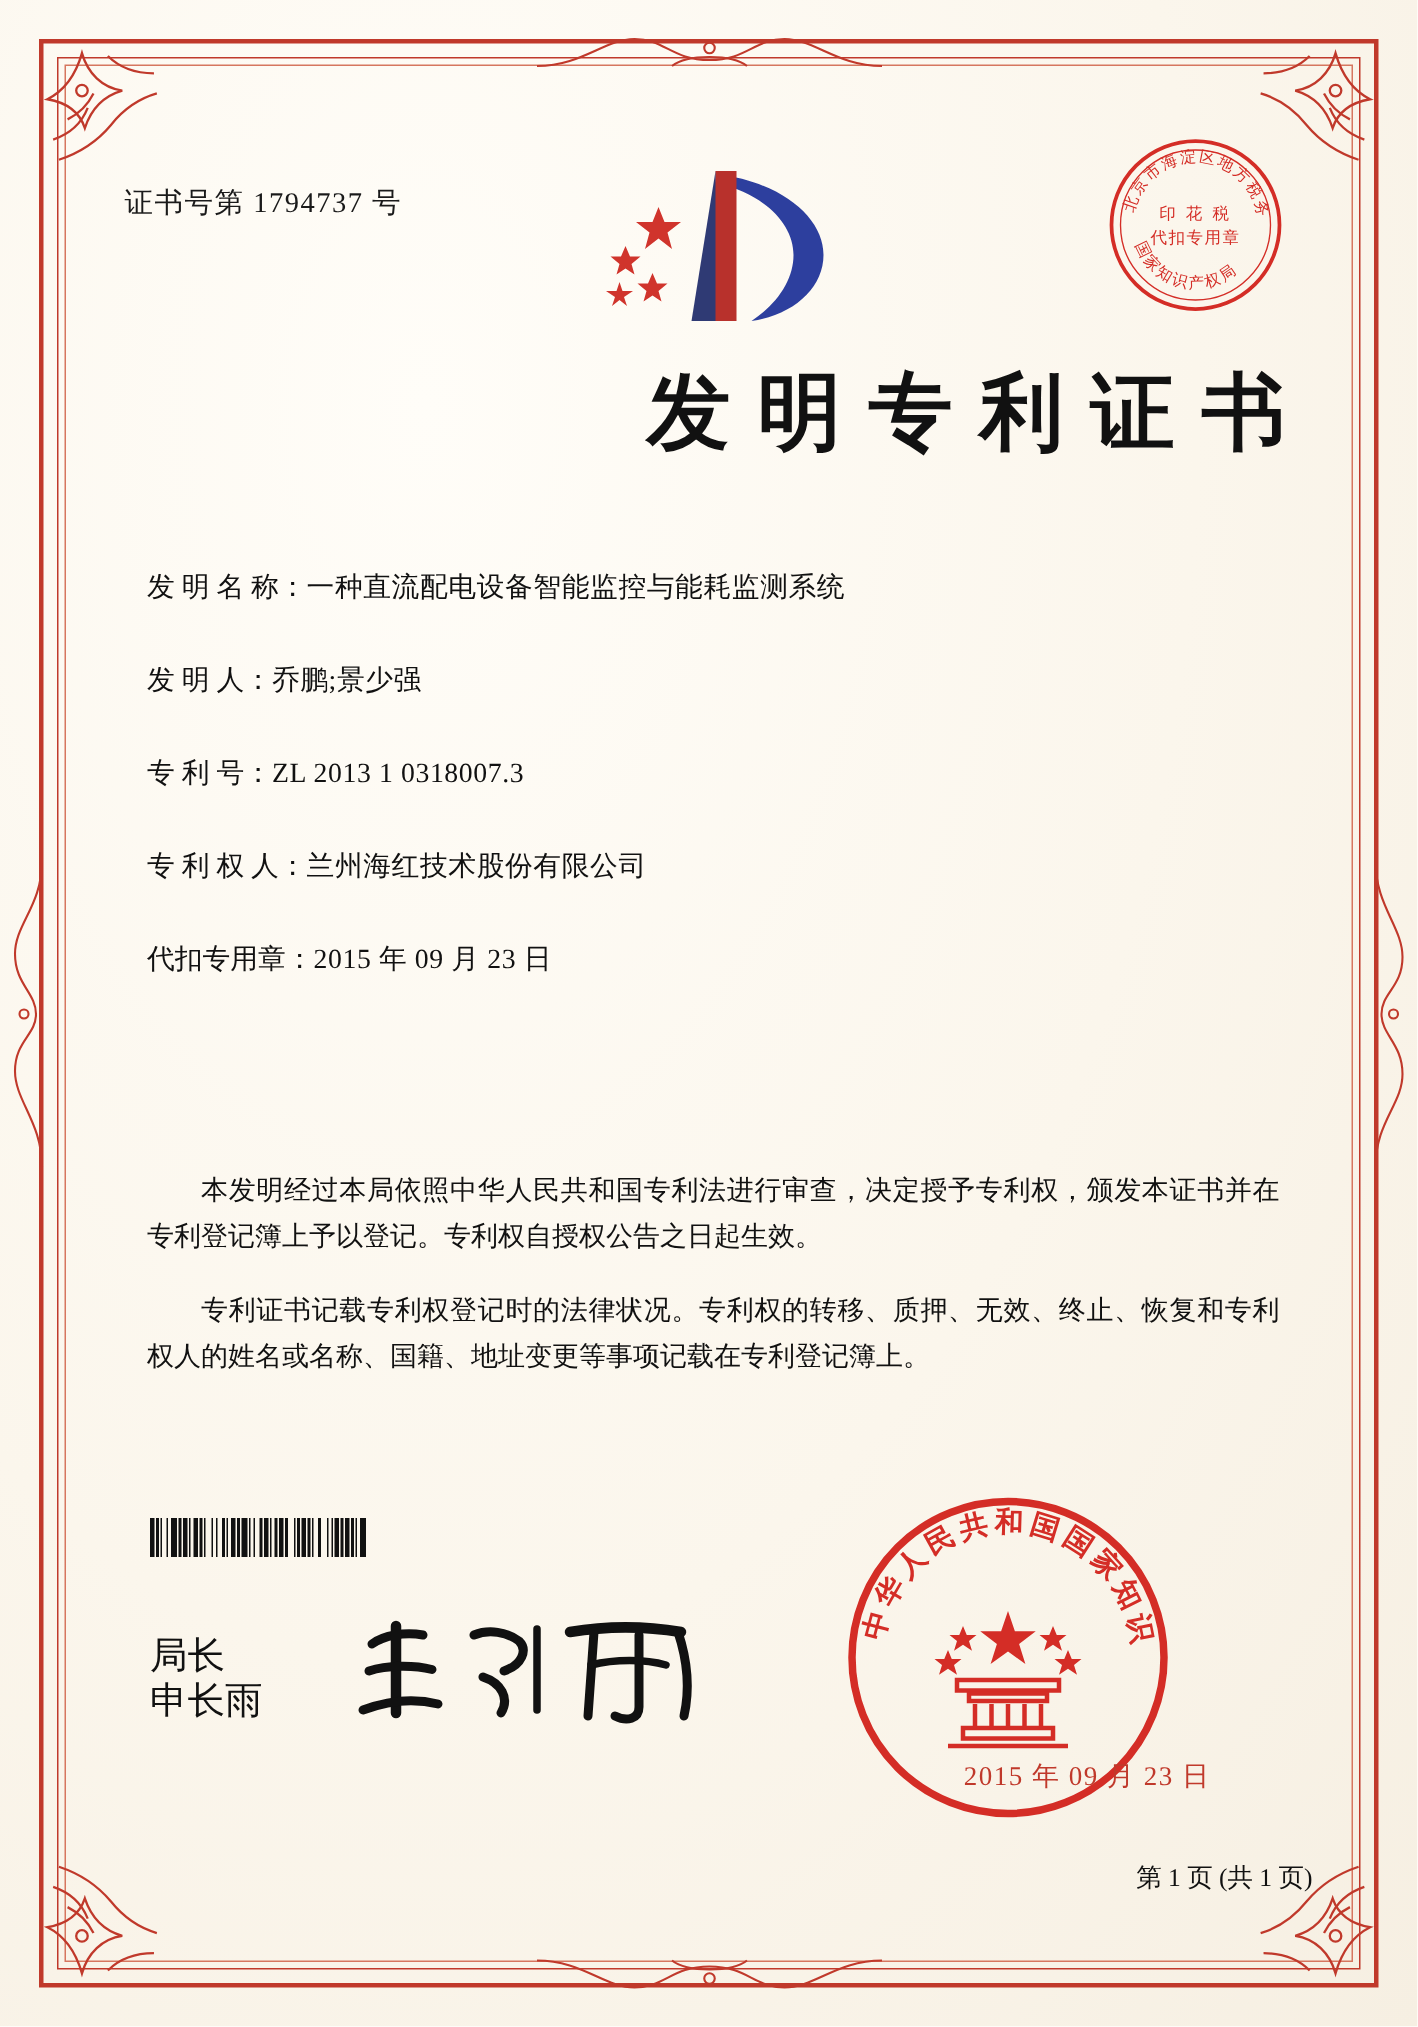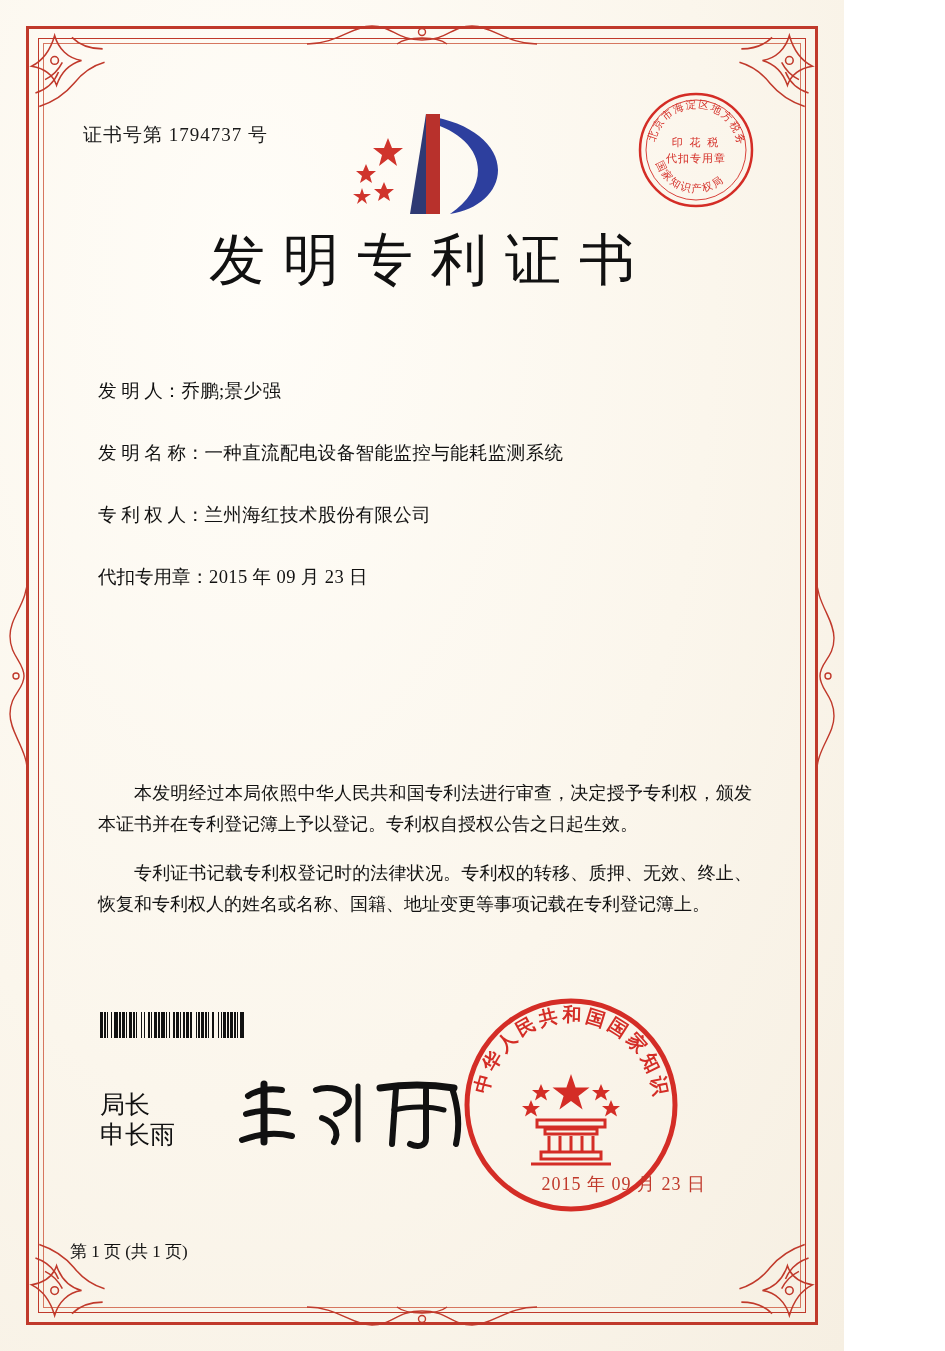--- a/index.html
+++ b/index.html
@@ -5,21 +5,21 @@
   html, body {
     margin: 0;
     padding: 0;
     background: #ffffff;
   }
   body {
     font-family: "Liberation Serif", "DejaVu Serif", serif;
   }
   .page {
     position: relative;
-    width: 844px;
+    width: 945px;
     height: 1351px;
     background: #fdfaf3;
     overflow: hidden;
   }
   
   .paper-bg {
     position: absolute;
     inset: 0;
     background:
       radial-gradient(ellipse at 30% 20%, #fffdf8 0%, #fbf6ec 55%, #f6efe2 100%);
@@ -109,25 +109,25 @@
     top: 20px;
     width: 140px;
     height: 140px;
   }
   .seal-top svg { width: 100%; height: 100%; display: block; }
 
   .title {
     position: absolute;
     left: 0;
     right: 0;
-    top: 163px;
-    text-align: center;
+    top: 178px;
+    text-align: right;
     font-size: 56px;
     letter-spacing: 18px;
-    font-weight: normal;
+    font-weight: bold;
     color: #111;
     text-indent: 18px;
     font-family: "Liberation Serif", "DejaVu Serif", serif;
   }
 
   .fields {
     position: absolute;
     left: 28px;
     right: 20px;
     top: 318px;
@@ -214,21 +214,21 @@
     font-size: 18px;
     color: #c0392b;
     letter-spacing: 1px;
   }
 
   .page-footer {
     position: absolute;
     left: 0;
     right: 0;
     top: 1180px;
-    text-align: left;
+    text-align: right;
     font-size: 17px;
     color: #111;
   }
 </style>
 </head>
 <body>
 
 <div class="page">
   <div class="paper-bg"></div>
 
@@ -339,26 +339,30 @@
         </text>
         <text x="70" y="66" text-anchor="middle" font-size="11" fill="#d42d26" font-family="'Liberation Serif',serif" letter-spacing="2">印 花 税</text>
         <text x="70" y="82" text-anchor="middle" font-size="11" fill="#d42d26" font-family="'Liberation Serif',serif" letter-spacing="1">代扣专用章</text>
       </svg>
     </div>
 
     <div class="title">发明专利证书</div>
 
     <div class="fields">
       <div class="field-row">
+        <span class="field-label">发 明 名 称：</span>
+        <span class="field-value">一种直流配电设备智能监控与能耗监测系统</span>
+      </div>
+      <div class="field-row">
         <span class="field-label">发 明 人：</span>
         <span class="field-value">乔鹏;景少强</span>
       </div>
       <div class="field-row">
-        <span class="field-label">发 明 名 称：</span>
-        <span class="field-value">一种直流配电设备智能监控与能耗监测系统</span>
+        <span class="field-label">专 利 号：</span>
+        <span class="field-value">ZL 2013 1 0318007.3</span>
       </div>
       <div class="field-row">
         <span class="field-label">专 利 权 人：</span>
         <span class="field-value">兰州海红技术股份有限公司</span>
       </div>
       <div class="field-row">
         <span class="field-label">代扣专用章：</span>
         <span class="field-value">2015 年 09 月 23 日</span>
       </div>
     </div>

